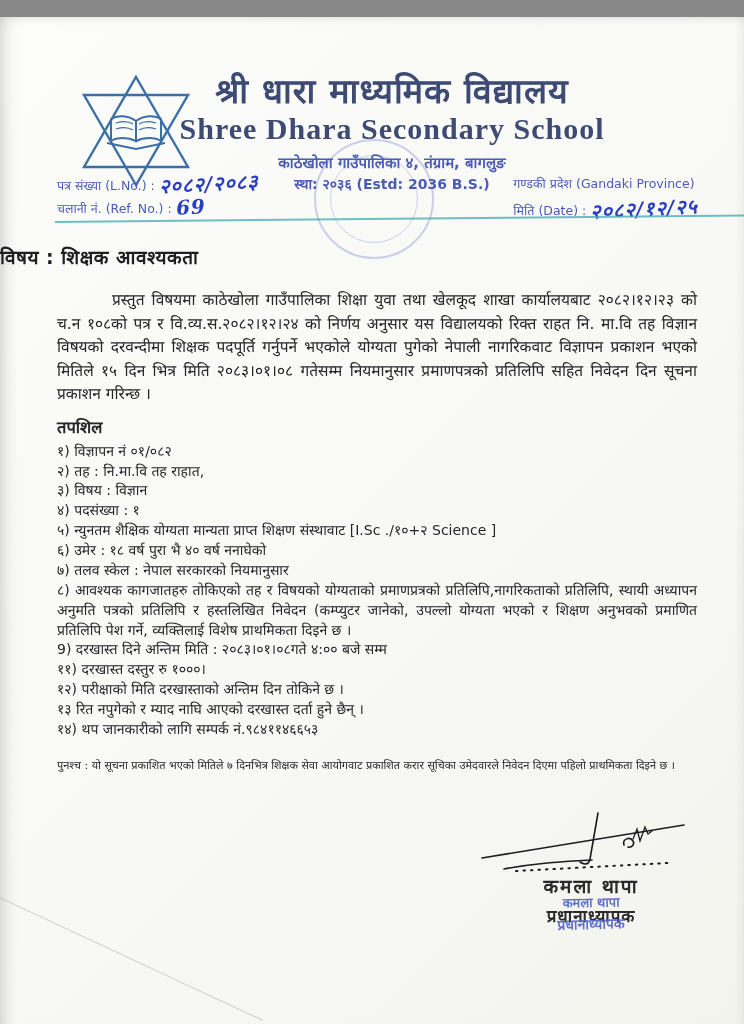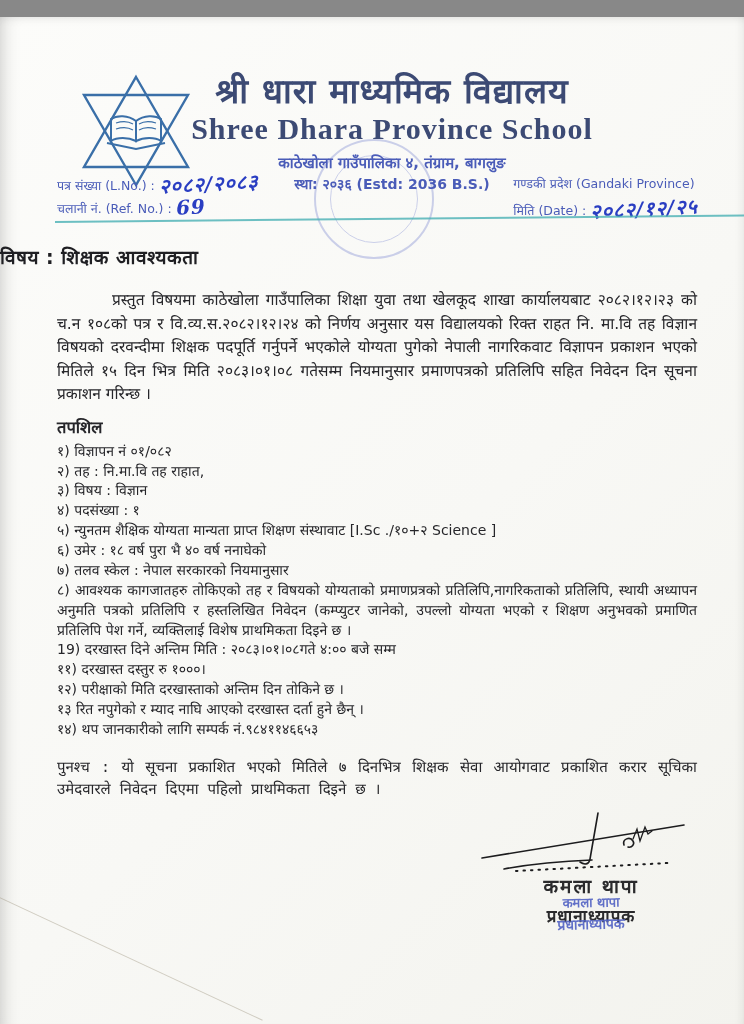--- a/index.html
+++ b/index.html
@@ -62,21 +62,21 @@
   .subject {
     position:absolute; left:0; right:0; top:227px; text-align:left;
     font-size:19px; font-weight:bold; color:#1f1f23; letter-spacing:.5px;
   }
   .letter-body { position:absolute; left:57px; top:272px; width:640px; }
   .opening {
     margin:0; font-size:15.5px; line-height:1.52; text-align:justify; text-indent:55px;
   }
   .details-heading { font-size:16.5px; font-weight:bold; margin:8px 0 4px 0; }
   .detail-item { font-size:14px; line-height:1.42; text-align:justify; }
-  .postscript { margin-top:18px; font-size:15px; line-height:1.5; text-align:justify;font-family:Liberation Mono, monospace; }
+  .postscript { margin-top:18px; font-size:11px; line-height:1.5; text-align:justify; }
   
   .signature-area { position:absolute; left:468px; top:794px; width:246px; text-align:center; }
   .sig-strokes { display:block; margin:0 auto; }
   .sig-name  { font-size:19px; font-weight:bold; color:#2a2a2c; letter-spacing:2px; }
   .sig-stamp-name {
     font-size:13px; font-weight:bold; color:var(--stamp-blue,#4050c0);
     margin-top:-6px; transform:rotate(-1deg); opacity:.9;
   }
   .sig-pos { font-size:17px; font-weight:bold; color:#2a2a2c; margin-top:-7px; letter-spacing:1px; }
   .sig-stamp-pos {
@@ -99,21 +99,21 @@
         <line x1="60" y1="50" x2="60" y2="70"></line>
         <path d="M40,52 C46,50 52,50 57,53 M40,58 C46,56 52,56 57,59" stroke-width="1.2"></path>
         <path d="M80,52 C74,50 68,50 63,53 M80,58 C74,56 68,56 63,59" stroke-width="1.2"></path>
         <path d="M31,72 L60,78 L89,72"></path>
       </g>
     </svg>
   </div>
 
   <div class="title-block">
     <div class="school-name-np">श्री धारा माध्यमिक विद्यालय</div>
-    <div class="school-name-en">Shree Dhara Province School</div>
+    <div class="school-name-en">Shree Dhara Secondary School</div>
     <div class="addr-np">काठेखोला गाउँपालिका ४, तंग्राम, बागलुङ</div>
     <div class="estd">स्था: २०३६ (Estd: 2036 B.S.)</div>
   </div>
 
   <div class="stamp-circle"></div>
 
   <div class="meta-left">
     <div class="meta-row">
       <span>पत्र संख्या (L.No.) :</span>
       <span class="handwriting">२०८२/२०८३</span>
@@ -142,21 +142,21 @@
     <p class="opening">प्रस्तुत विषयमा काठेखोला गाउँपालिका शिक्षा युवा तथा खेलकूद शाखा कार्यालयबाट २०८२।१२।२३ को च.न १०८को पत्र र वि.व्य.स.२०८२।१२।२४ को निर्णय अनुसार यस विद्यालयको रिक्त राहत नि. मा.वि तह विज्ञान विषयको दरवन्दीमा शिक्षक पदपूर्ति गर्नुपर्ने भएकोले योग्यता पुगेको नेपाली नागरिकवाट विज्ञापन प्रकाशन भएको मितिले १५ दिन भित्र मिति २०८३।०१।०८ गतेसम्म नियमानुसार प्रमाणपत्रको प्रतिलिपि सहित निवेदन दिन सूचना प्रकाशन गरिन्छ ।</p>
     <div class="details-heading">तपशिल</div>
     <div class="detail-item">१) विज्ञापन नं ०१/०८२</div>
     <div class="detail-item">२) तह : नि.मा.वि तह राहात,</div>
     <div class="detail-item">३) विषय :  विज्ञान</div>
     <div class="detail-item">४) पदसंख्या : १</div>
     <div class="detail-item">५) न्युनतम शैक्षिक योग्यता मान्यता प्राप्त शिक्षण संस्थावाट [I.Sc ./१०+२ Science ]</div>
     <div class="detail-item">६) उमेर : १८ वर्ष पुरा भै ४० वर्ष ननाघेको</div>
     <div class="detail-item">७) तलव स्केल : नेपाल सरकारको नियमानुसार</div>
     <div class="detail-item">८) आवश्यक कागजातहरु तोकिएको तह र विषयको योग्यताको प्रमाणप्रत्रको प्रतिलिपि,नागरिकताको प्रतिलिपि, स्थायी अध्यापन अनुमति पत्रको प्रतिलिपि र हस्तलिखित निवेदन (कम्प्युटर जानेको, उपल्लो योग्यता भएको र शिक्षण अनुभवको प्रमाणित प्रतिलिपि पेश गर्ने, व्यक्तिलाई विशेष प्राथमिकता दिइने छ ।</div>
-    <div class="detail-item">19) दरखास्त दिने अन्तिम मिति : २०८३।०१।०८गते ४:०० बजे सम्म</div>
+    <div class="detail-item">9) दरखास्त दिने अन्तिम मिति : २०८३।०१।०८गते ४:०० बजे सम्म</div>
     <div class="detail-item">११) दरखास्त दस्तुर रु १०००।</div>
     <div class="detail-item">१२) परीक्षाको मिति दरखास्ताको अन्तिम दिन तोकिने छ ।</div>
     <div class="detail-item">१३ रित नपुगेको र म्याद नाघि आएको दरखास्त दर्ता हुने छैन् ।</div>
     <div class="detail-item">१४) थप जानकारीको लागि सम्पर्क नं.९८४११४६६५३</div>
     <p class="postscript">पुनश्च : यो सूचना प्रकाशित भएको मितिले ७ दिनभित्र शिक्षक सेवा आयोगवाट प्रकाशित करार सूचिका उमेदवारले निवेदन दिएमा पहिलो प्राथमिकता दिइने छ ।</p>
   </div>
 
   <div class="signature-area">
     <svg class="sig-strokes" width="230" height="62" viewBox="0 0 230 62" fill="none" stroke="#1c1c1e" stroke-width="1.6" stroke-linecap="round">
       <path d="M6,47 L208,14"></path>

